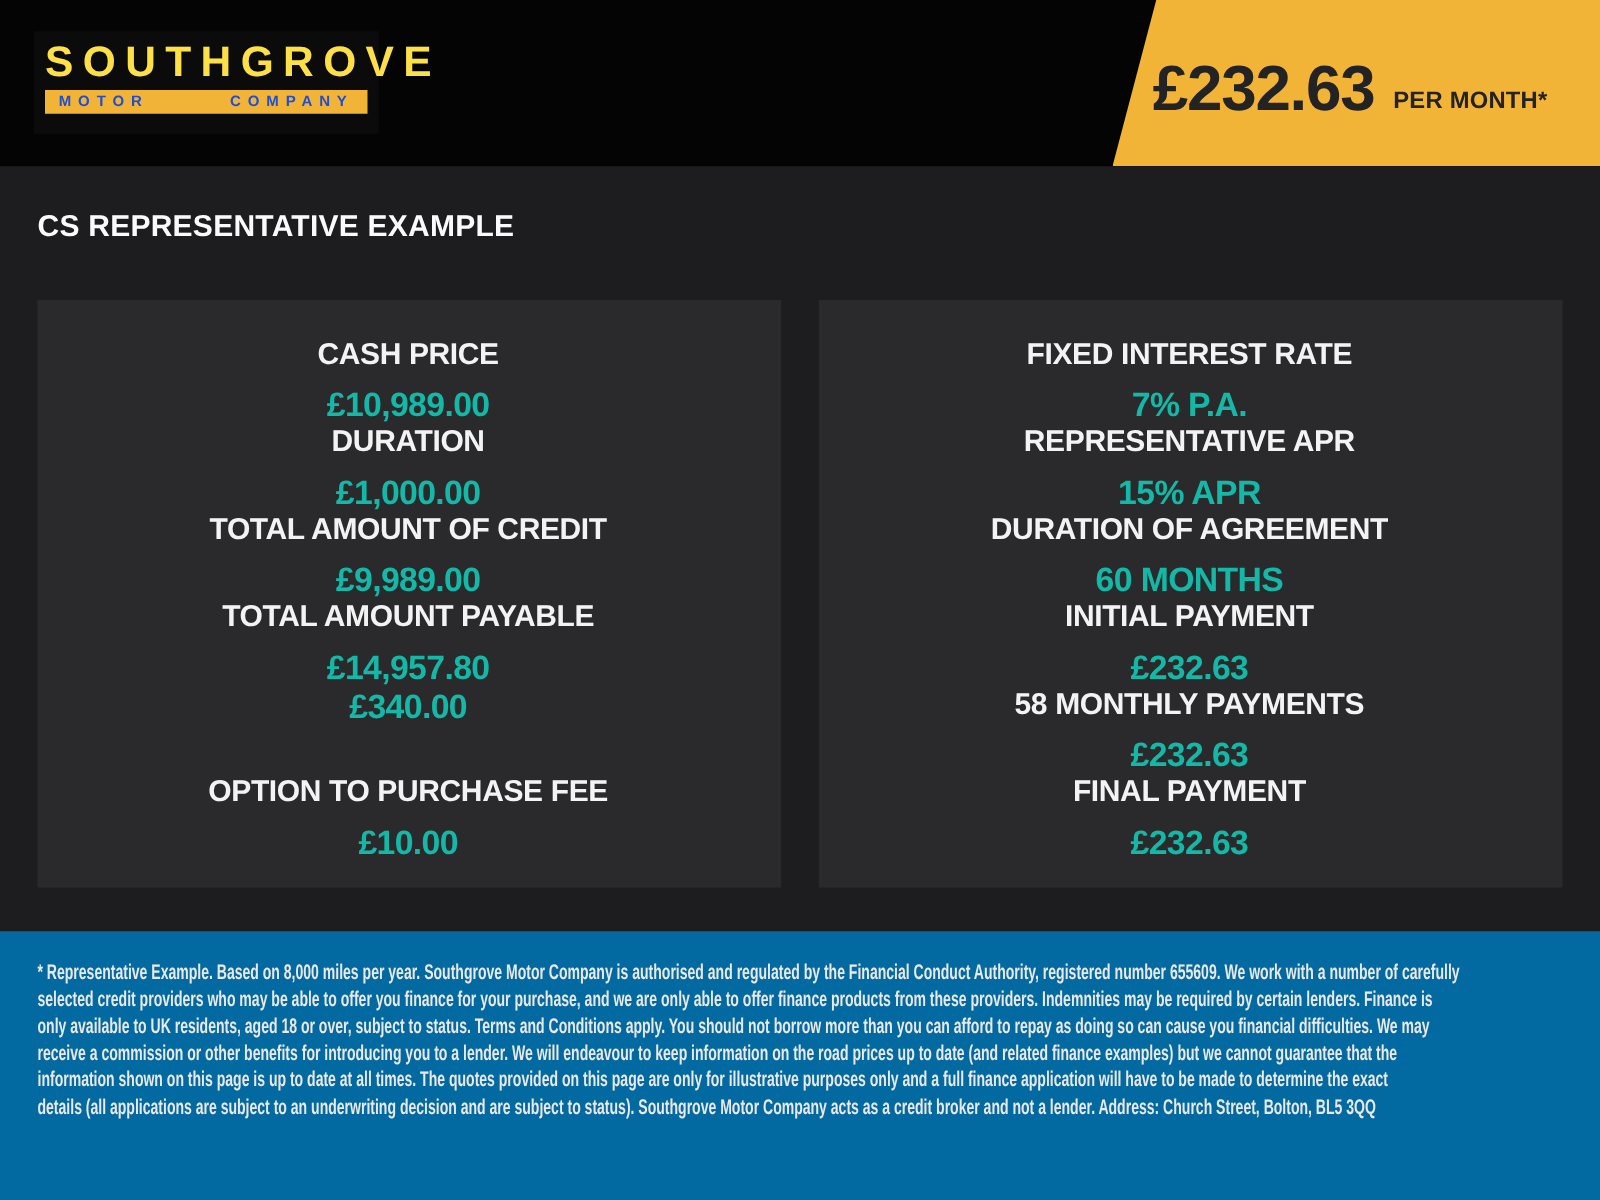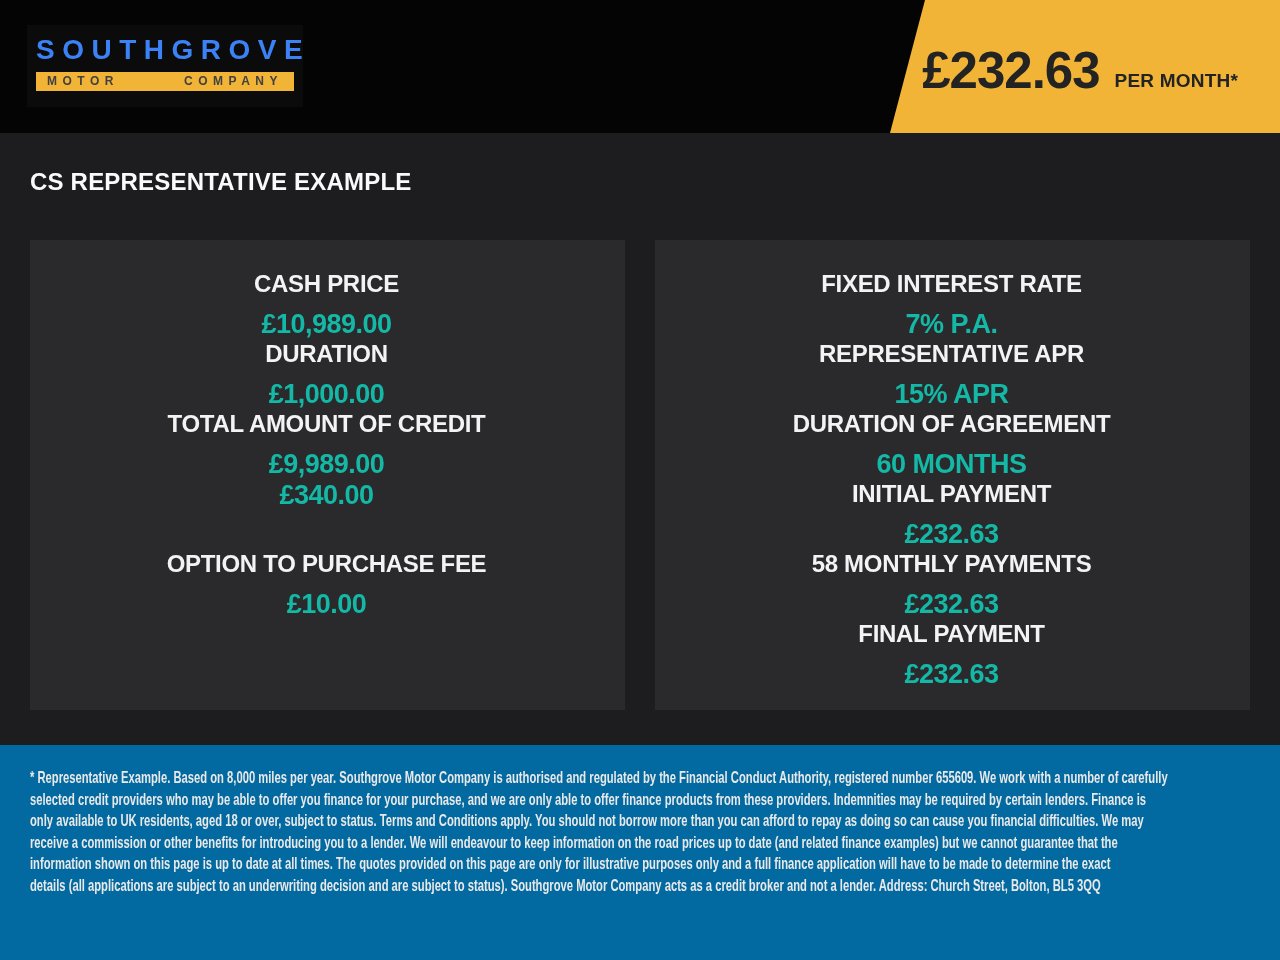--- a/index.html
+++ b/index.html
@@ -9,29 +9,29 @@
     background:#1d1d1f;
     font-family:"Liberation Sans", sans-serif;
   }
   
   .topbar { position:absolute; left:0; top:0; width:1280px; height:133px; background:#040404; }
   .logo {
     position:absolute; left:27px; top:25px; width:276px; height:82px;
     background:#0b0b0b; padding:8px 9px 0 9px;
   }
   .logo-word {
-    color:#3b82f6; font-weight:bold; font-size:28px; letter-spacing:7.5px;
+    color:#fde047; font-weight:bold; font-size:34px; letter-spacing:7.5px;
     white-space:nowrap; line-height:34px;
   }
   .logo-bar {
     margin-top:5px; height:19px; background:#f1b437;
     display:flex; justify-content:space-between; align-items:center; padding:0 11px;
   }
   .logo-bar span {
-    color:#404040; font-weight:bold; font-size:12px; letter-spacing:5.5px; line-height:19px;
+    color:#1d4ed8; font-weight:bold; font-size:12px; letter-spacing:5.5px; line-height:19px;
   }
   .price-banner {
     position:absolute; right:0; top:0; width:390px; height:133px;
     background:#f1b437;
     clip-path:polygon(35px 0, 100% 0, 100% 100%, 0 100%);
     display:flex; align-items:center; justify-content:flex-end;
     padding:8px 42px 0 0; gap:15px; color:#232323;
   }
   .price-banner .price { font-size:51px; font-weight:bold; letter-spacing:-1px; }
   .price-banner .per-month { font-size:19px; font-weight:bold; margin-top:20px; letter-spacing:0.2px; }
@@ -93,20 +93,24 @@
     </div>
     <div class="row">
       <span class="label">DURATION</span>
       <span class="value">£1,000.00</span>
     </div>
     <div class="row">
       <span class="label">TOTAL AMOUNT OF CREDIT</span>
       <span class="value">£9,989.00</span>
     </div>
     <div class="row">
+      <span class="label">TOTAL AMOUNT PAYABLE</span>
+      <span class="value">£14,957.80</span>
+    </div>
+    <div class="row">
       <span class="value">£340.00</span>
     </div>
     <div class="row">
       <span class="label">OPTION TO PURCHASE FEE</span>
       <span class="value">£10.00</span>
     </div>
   </section>
 
   <section class="panel panel-right">
     <div class="row">

